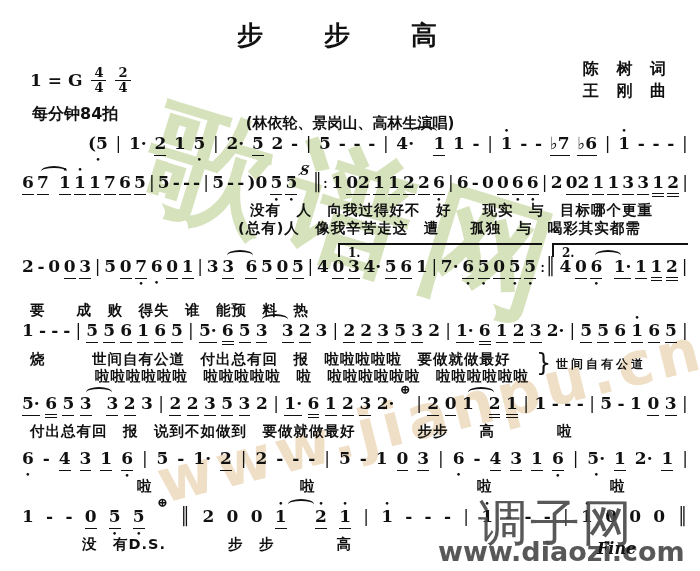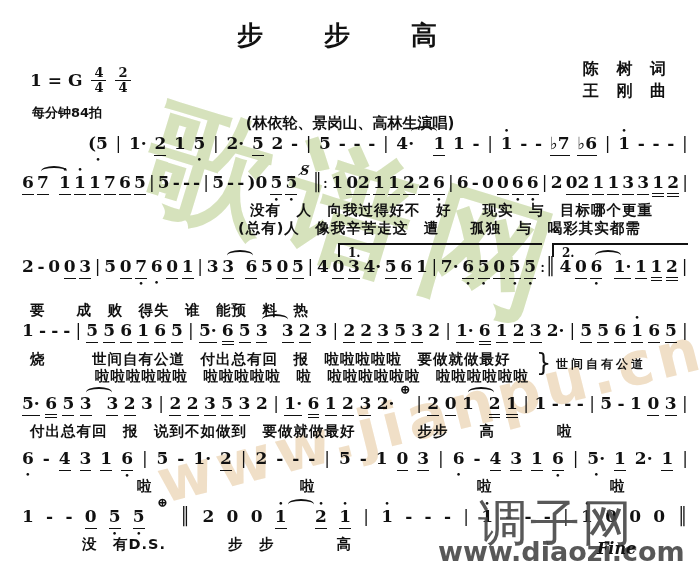--- a/index.html
+++ b/index.html
@@ -12,21 +12,21 @@
   .keysig{position:absolute;top:66px;left:30px;display:flex;align-items:center;
           font-size:17px;font-weight:bold;z-index:2;}
   .frac{display:inline-flex;flex-direction:column;align-items:center;
         font-size:13px;line-height:1.05;margin-left:9px;font-weight:bold;}
   .ftop{border-bottom:1.5px solid #111;padding:0 3px;}
   .performers{position:absolute;top:78px;left:0;right:0;text-align:center;
           font-size:15px;font-weight:bold;z-index:2;font-family:"DejaVu Sans",sans-serif;margin-top:36px;}
   .credits{position:absolute;top:58px;right:28px;text-align:left;font-size:16px;
           font-weight:bold;line-height:1.35;letter-spacing:6px;z-index:2;
           font-family:"DejaVu Sans",sans-serif;}
-  .tempo{position:absolute;top:104px;left:32px;font-size:13px;font-weight:bold;z-index:2;
+  .tempo{position:absolute;top:104px;left:32px;font-size:16px;font-weight:bold;z-index:2;
           font-family:"DejaVu Sans",sans-serif;}
   
   .mline{position:absolute;display:flex;justify-content:space-between;align-items:baseline;
          font-size:17px;font-weight:bold;white-space:nowrap;z-index:2;}
   .note{position:relative;display:inline-block;line-height:1.15;white-space:nowrap;}
   .u1{border-bottom:1.5px solid #111;padding-bottom:1px;}
   .u2{border-bottom:4px double #111;}
   .hi::before{content:"•";position:absolute;top:-8px;left:50%;transform:translateX(-50%);
          font-size:8px;line-height:1;}
   .lo::after{content:"•";position:absolute;bottom:-9px;left:50%;transform:translateX(-50%);

